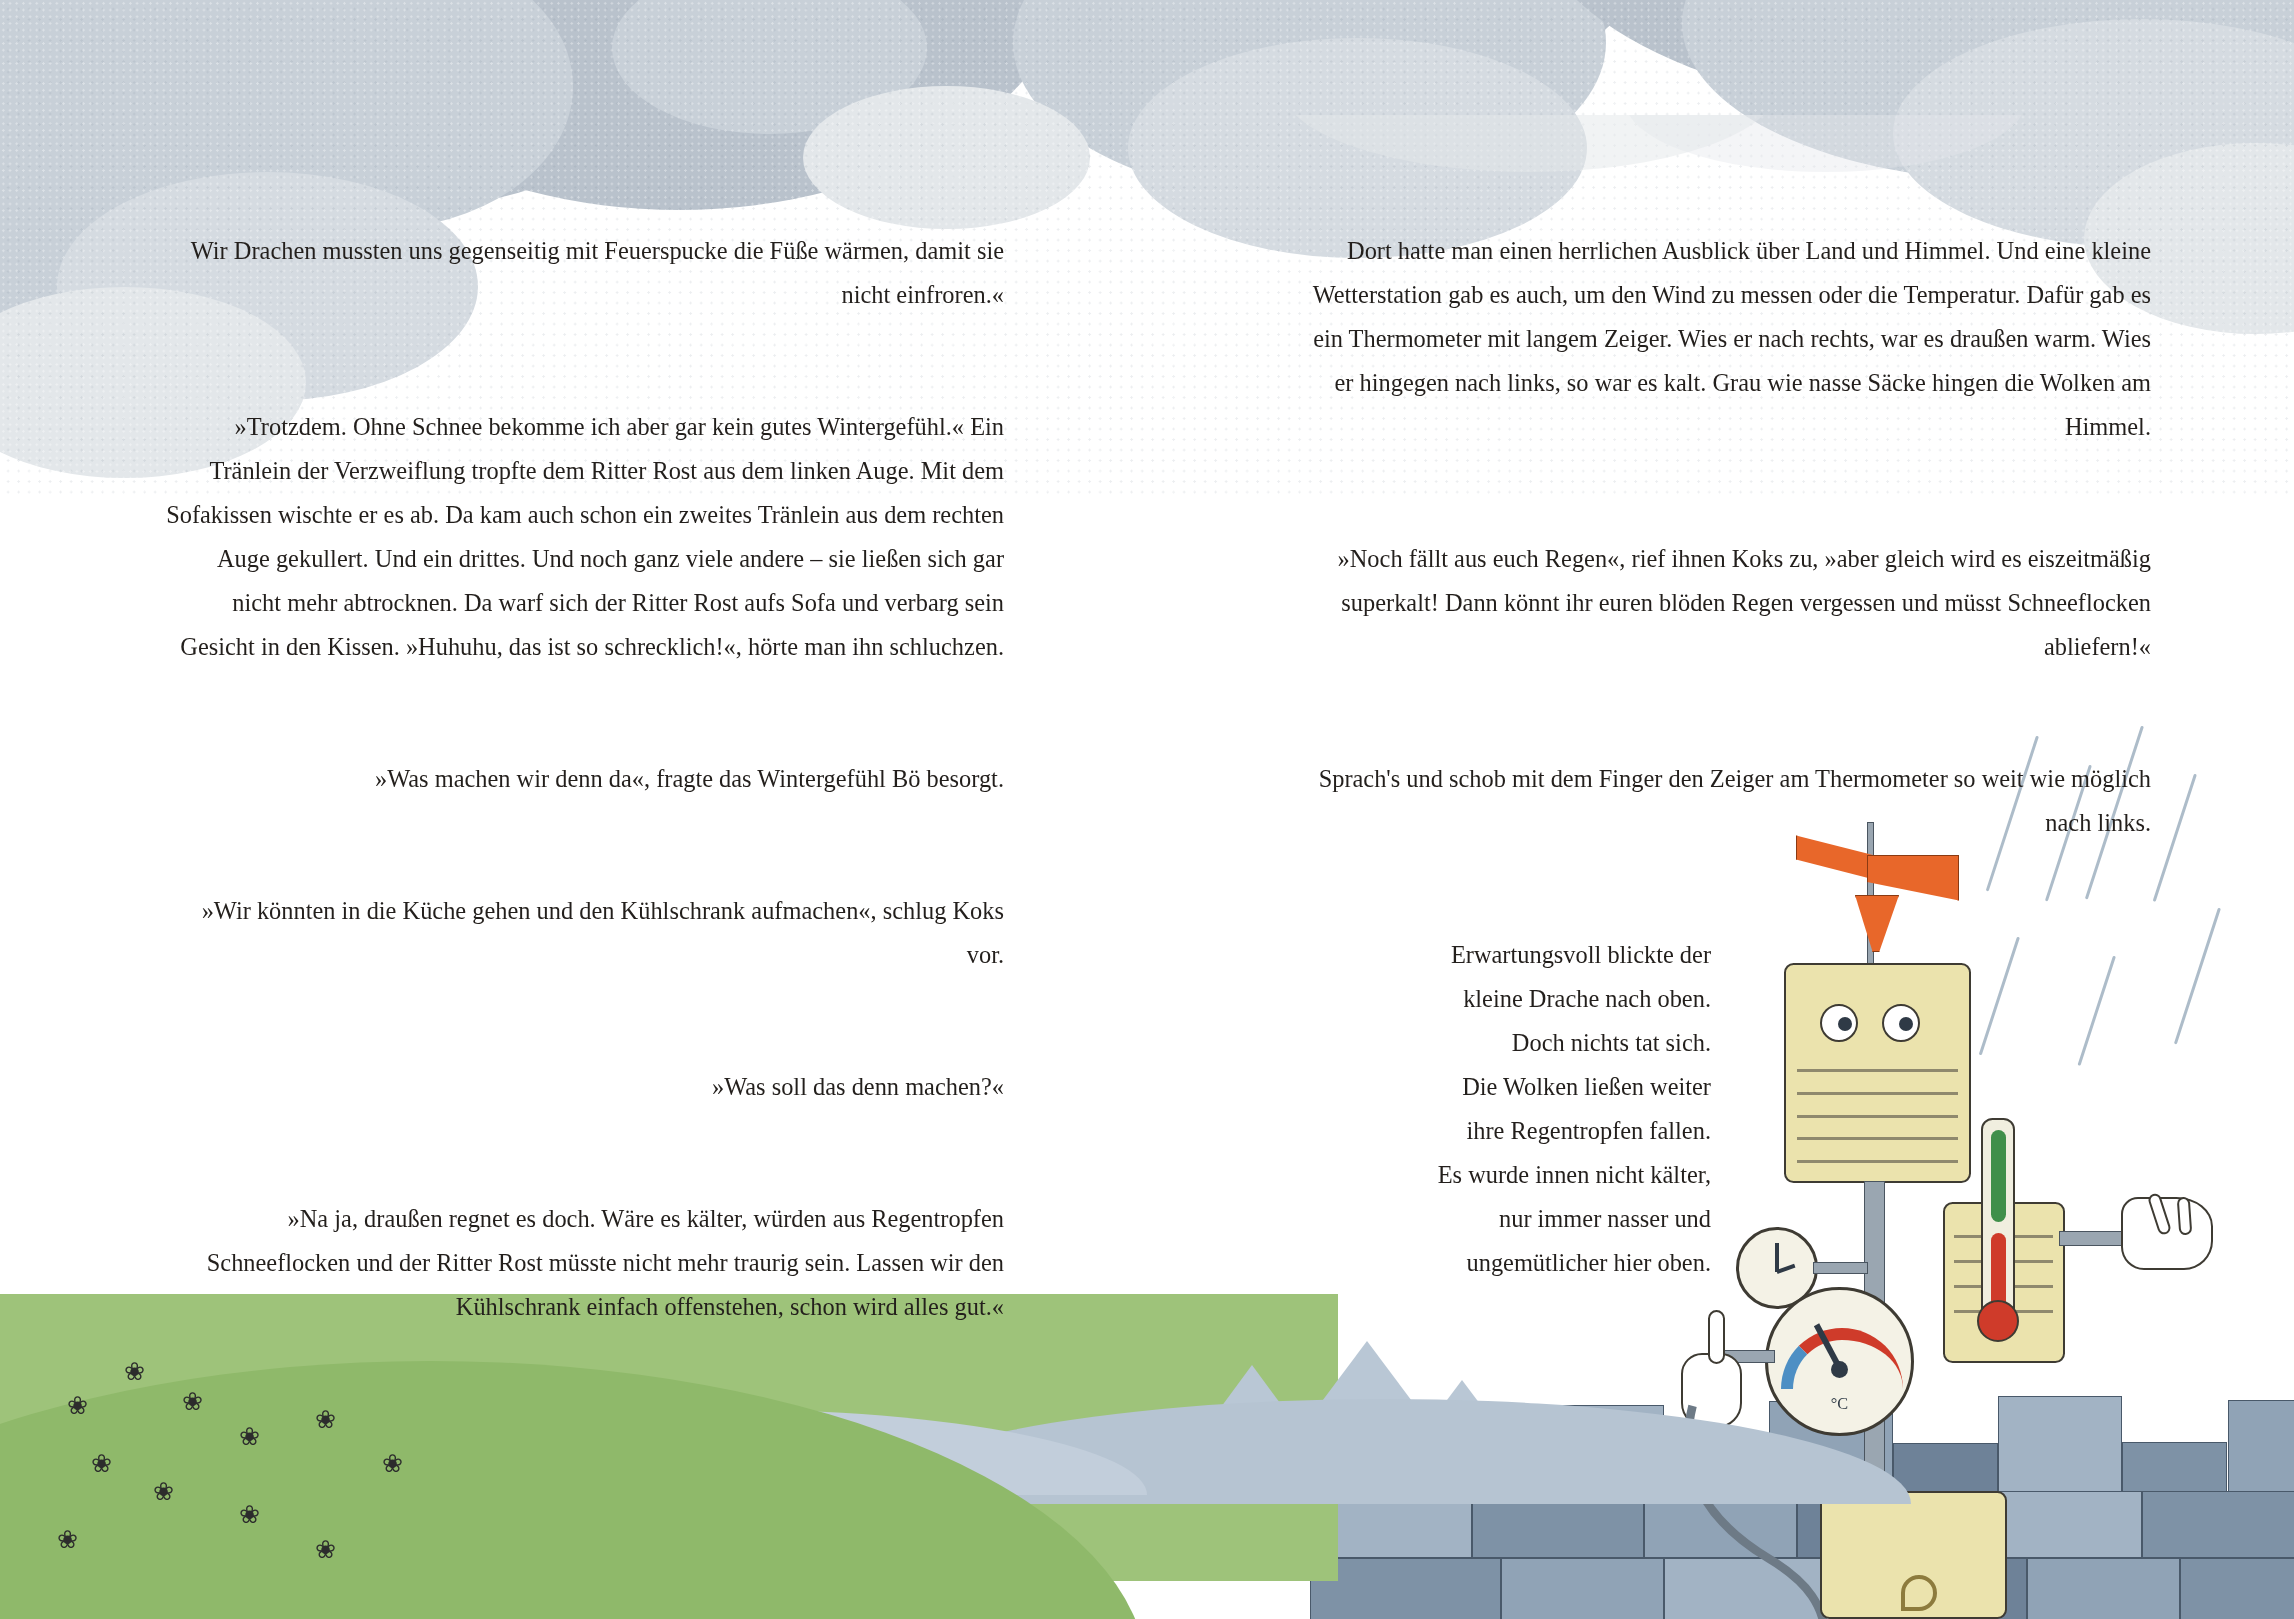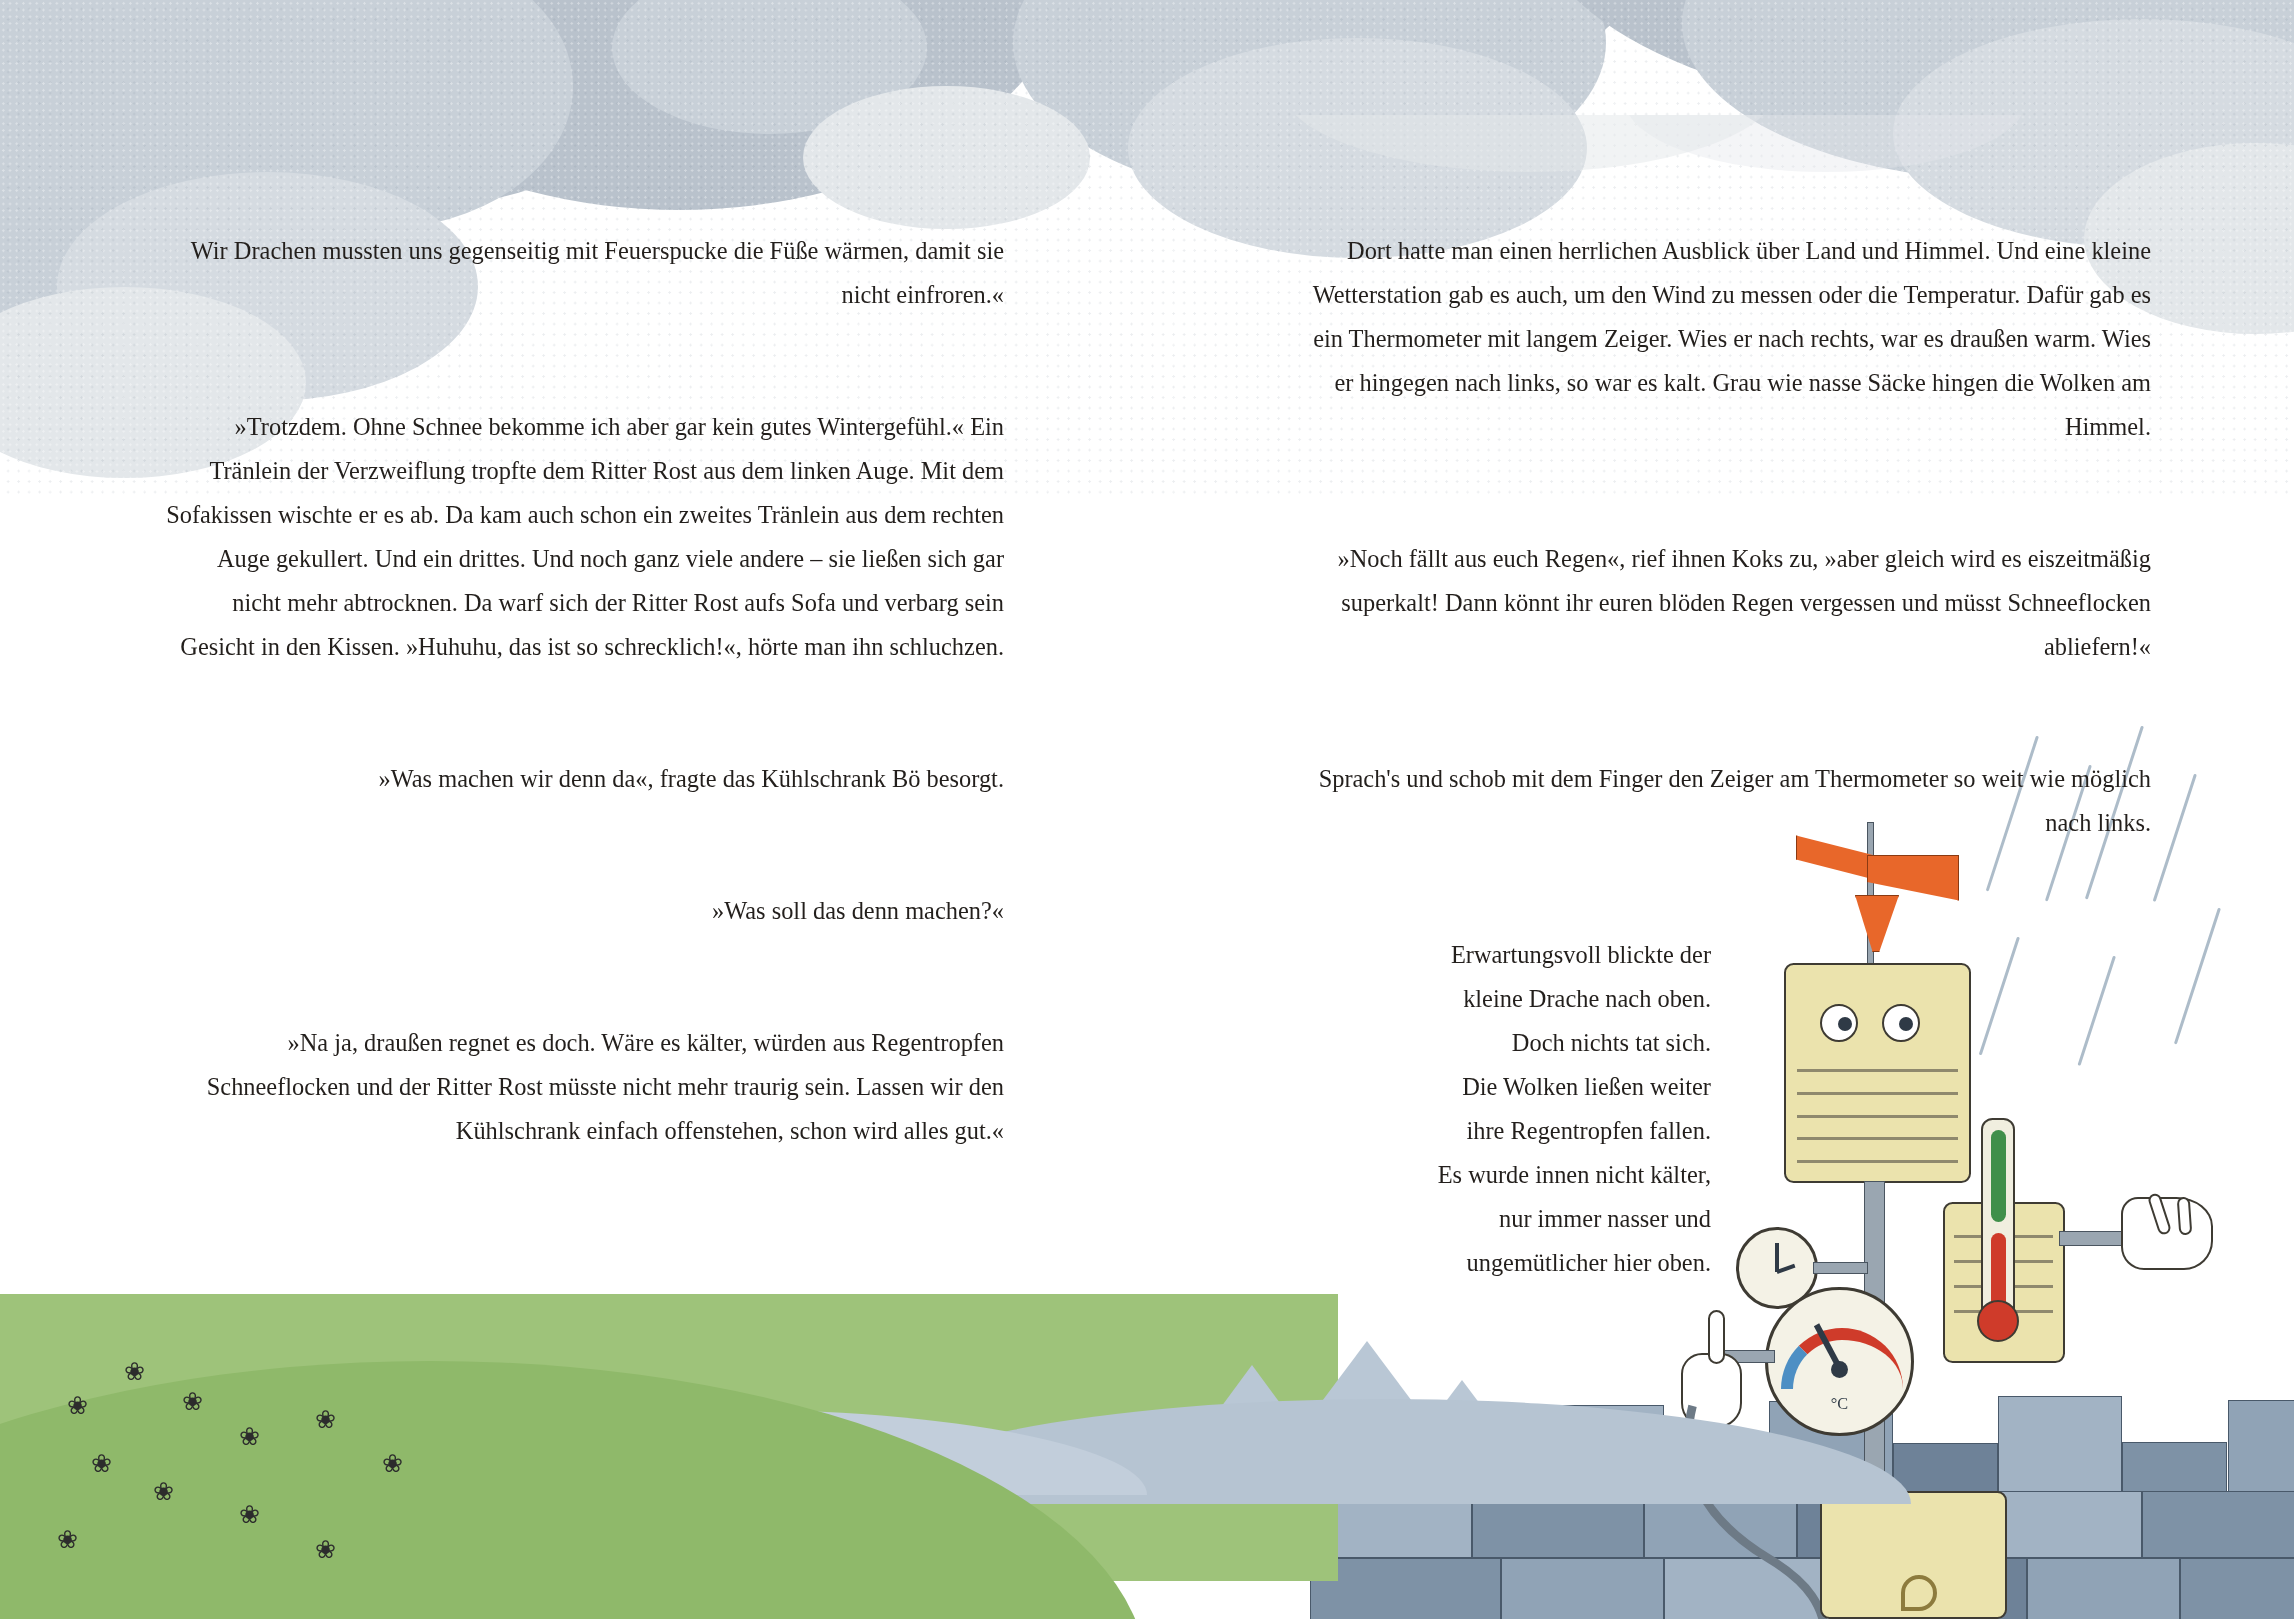--- a/index.html
+++ b/index.html
@@ -364,21 +364,22 @@
     <span class="plant" style="left:239px; bottom:92px;">❀</span>
     <span class="plant" style="left:57px;  bottom:67px;">❀</span>
     <span class="plant" style="left:315px; bottom:57px;">❀</span>
   </div>
 
   <div class="text-layer">
 
     <div class="col col-left">
       <p class="para">Wir Drachen mussten uns gegenseitig mit Feuerspucke die Füße wärmen, damit sie nicht einfroren.«</p>
       <p class="para">»Trotzdem. Ohne Schnee bekomme ich aber gar kein gutes Wintergefühl.« Ein Tränlein der Verzweiflung tropfte dem Ritter Rost aus dem linken Auge. Mit dem Sofakissen wischte er es ab. Da kam auch schon ein zweites Tränlein aus dem rechten Auge gekullert. Und ein drittes. Und noch ganz viele andere – sie ließen sich gar nicht mehr abtrocknen. Da warf sich der Ritter Rost aufs Sofa und verbarg sein Gesicht in den Kissen. »Huhuhu, das ist so schrecklich!«, hörte man ihn schluchzen.</p>
-      <p class="para">»Was machen wir denn da«, fragte das Kühlschrank Bö besorgt.</p>
+      <p class="para">»Was machen wir denn da«, fragte das Wintergefühl Bö besorgt.</p>
+      <p class="para">»Wir könnten in die Küche gehen und den Kühlschrank aufmachen«, schlug Koks vor.</p>
       <p class="para">»Was soll das denn machen?«</p>
       <p class="para">»Na ja, draußen regnet es doch. Wäre es kälter, würden aus Regentropfen Schneeflocken und der Ritter Rost müsste nicht mehr traurig sein. Lassen wir den Kühlschrank einfach offenstehen, schon wird alles gut.«</p>
     </div>
 
     <div class="col col-right">
       <p class="para">Dort hatte man einen herrlichen Ausblick über Land und Himmel. Und eine kleine Wetterstation gab es auch, um den Wind zu messen oder die Temperatur. Dafür gab es ein Thermometer mit langem Zeiger. Wies er nach rechts, war es draußen warm. Wies er hingegen nach links, so war es kalt. Grau wie nasse Säcke hingen die Wolken am Himmel.</p>
       <p class="para">»Noch fällt aus euch Regen«, rief ihnen Koks zu, »aber gleich wird es eiszeitmäßig superkalt! Dann könnt ihr euren blöden Regen vergessen und müsst Schneeflocken abliefern!«</p>
       <p class="para">Sprach's und schob mit dem Finger den Zeiger am Thermometer so weit wie möglich nach links.</p>
       <p class="para" style="width:401px;">Erwartungsvoll blickte der
 kleine Drache nach oben.

